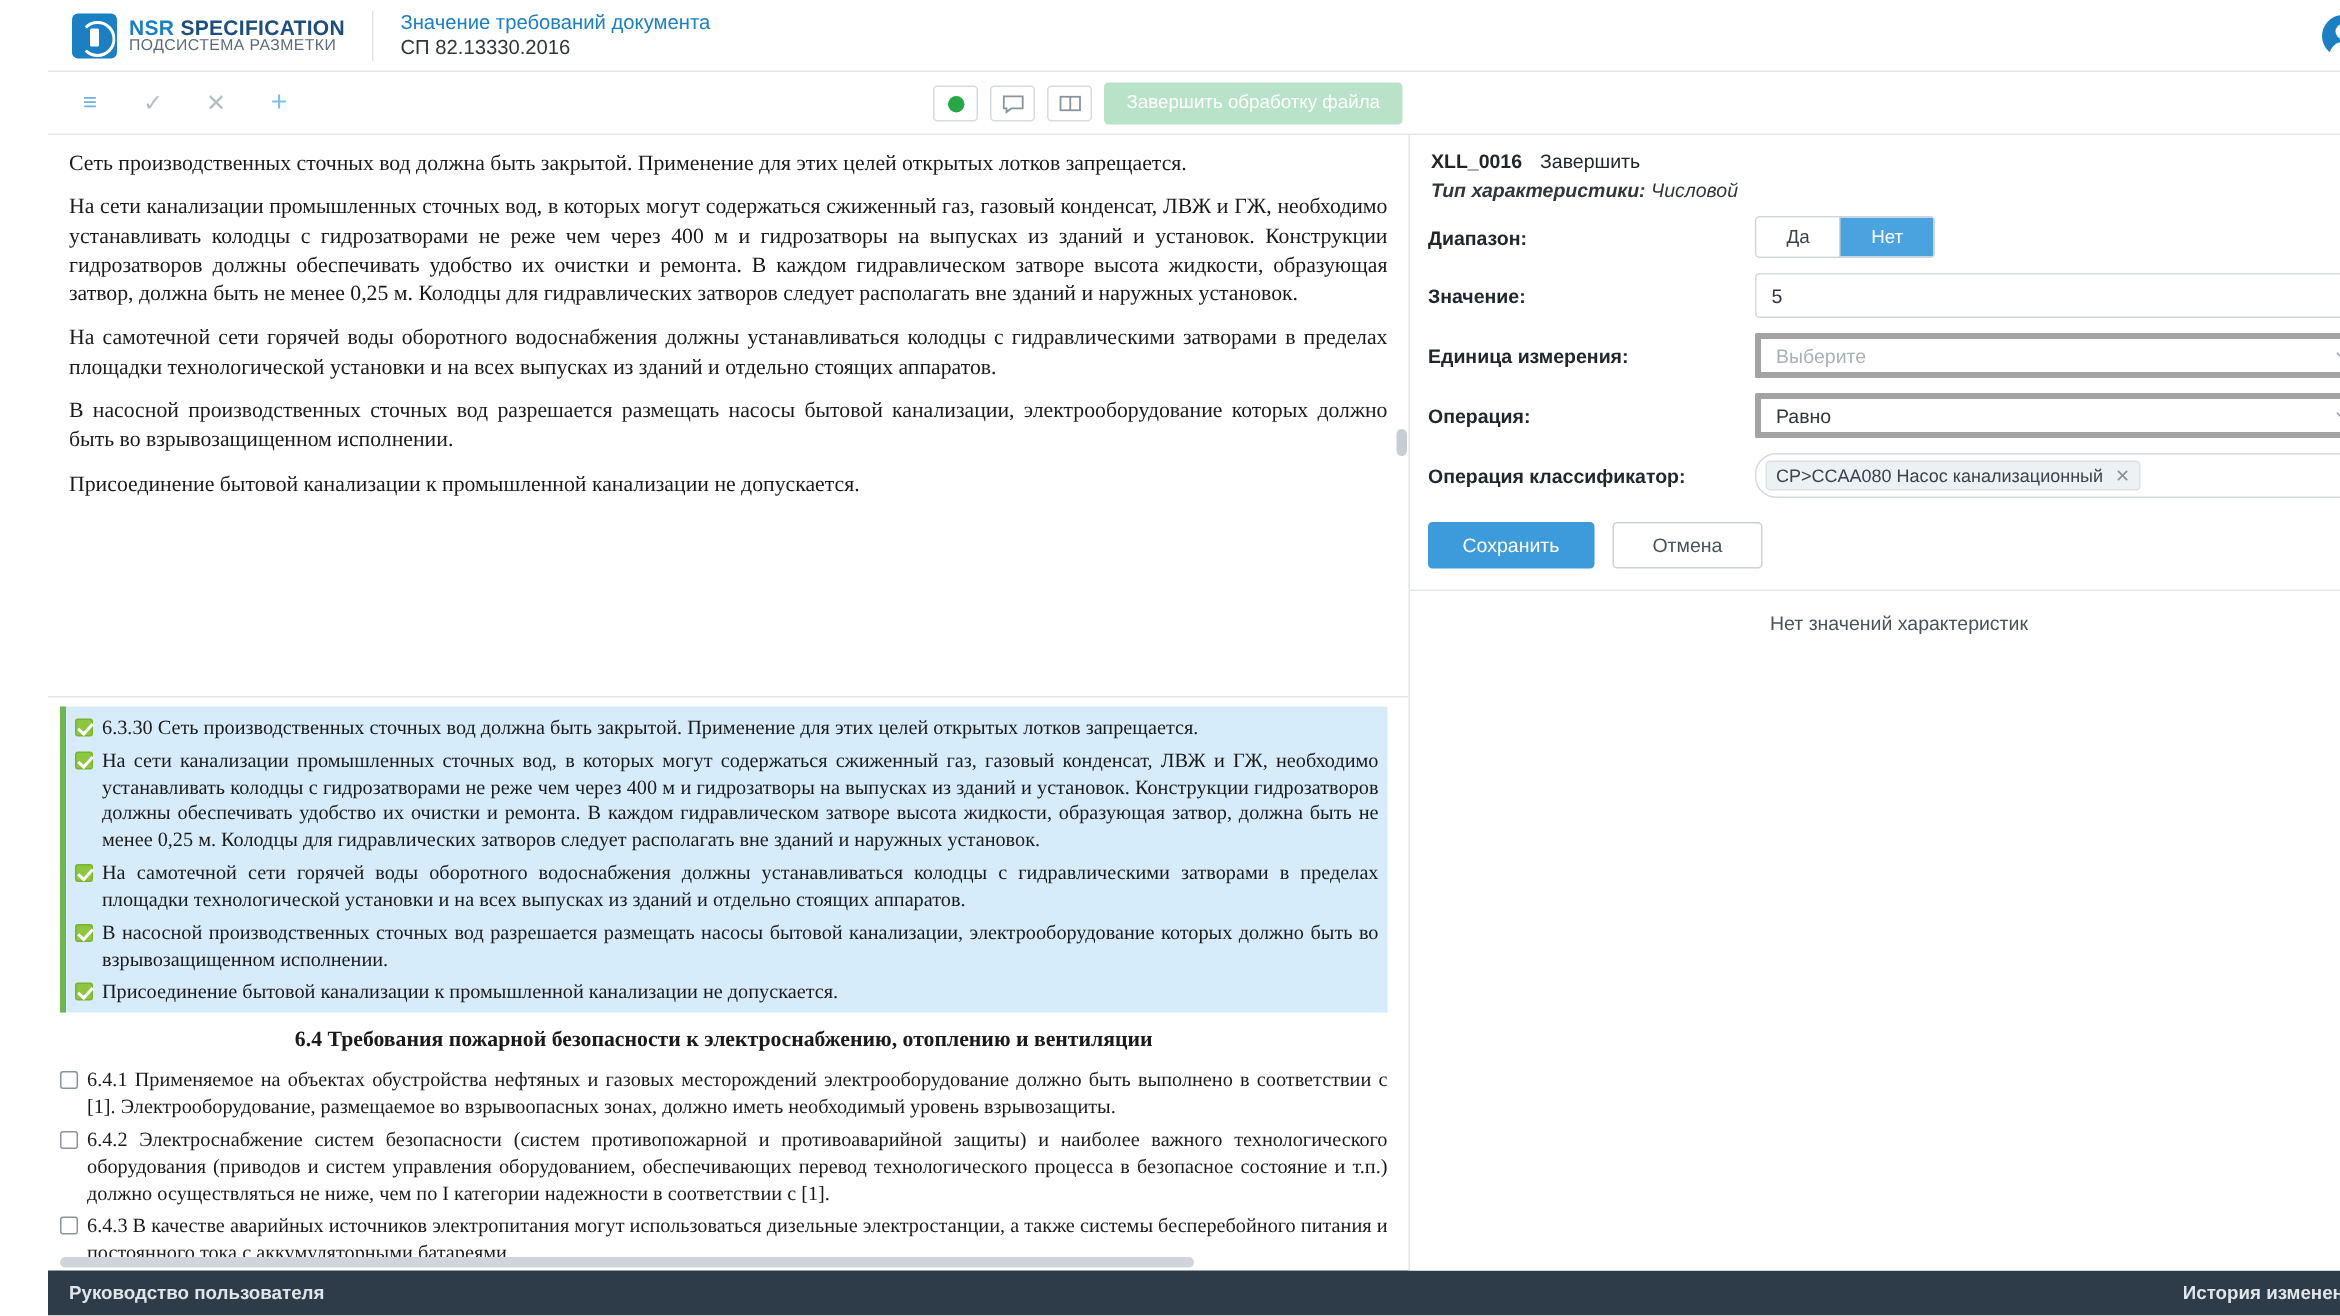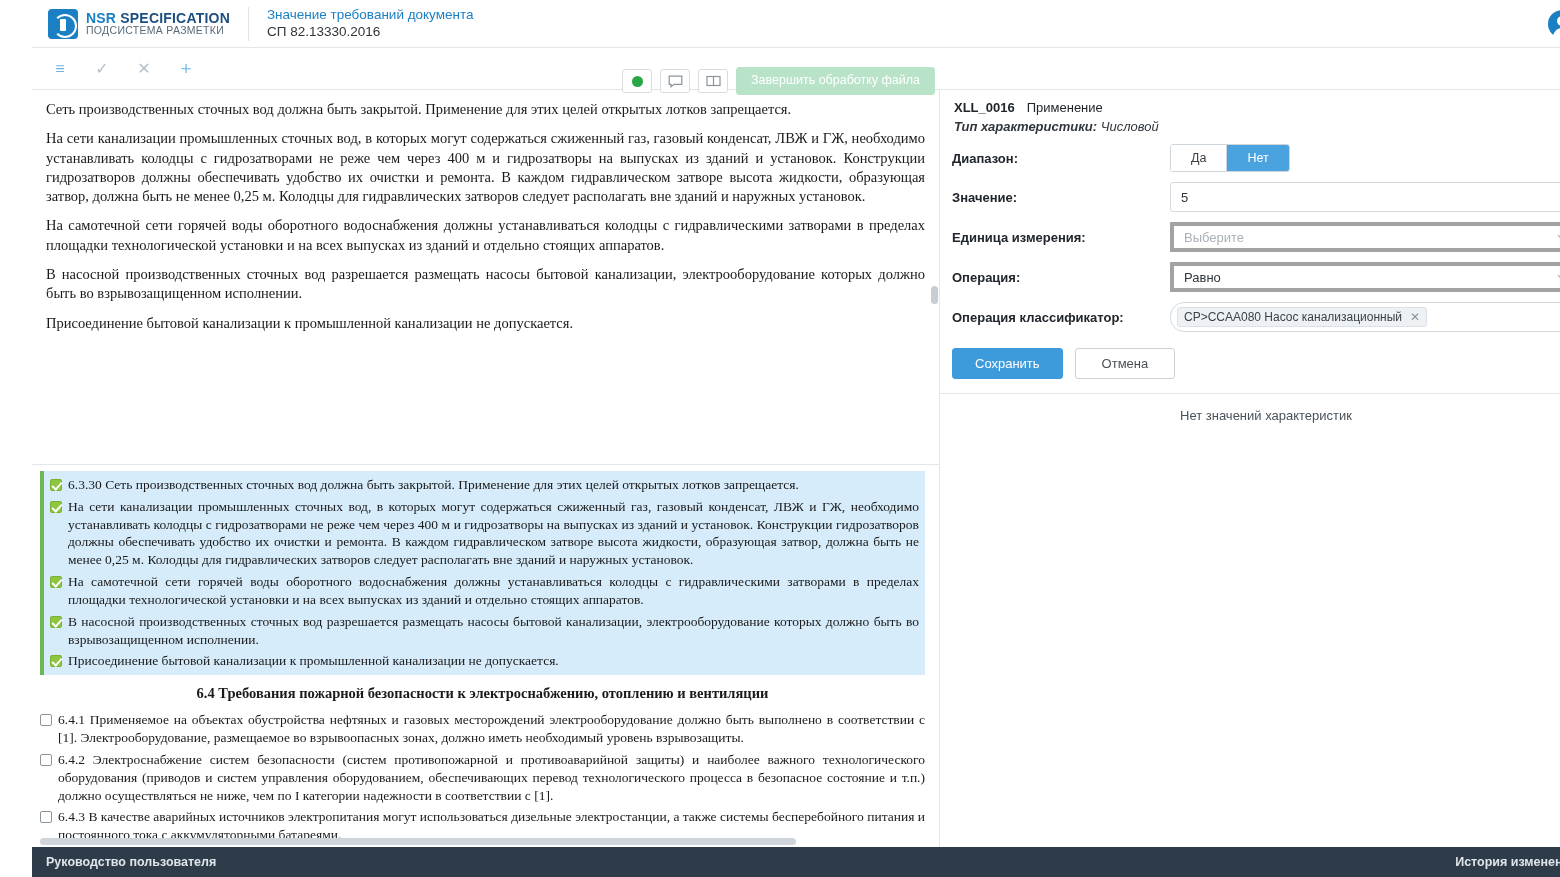--- a/index.html
+++ b/index.html
@@ -90,21 +90,21 @@
     width: 40px; height: 28px;
     display: flex; align-items: center; justify-content: center;
     background: transparent; border: none; cursor: pointer;
     color: #9aa4ad; font-size: 16px; border-radius: 3px;
   }
   .icon-btn.burger { color: #6fb3dd; }
   .icon-btn.check { color: #b6bfc6; }
   .icon-btn.cross { color: #b6bfc6; }
   .icon-btn.plus  { color: #7cc2e8; font-size: 19px; }
   .tb-center {
-    position: absolute; left: 590px; top: 12px; height: 42px;
+    position: absolute; left: 590px; top: 0; height: 42px;
     display: flex; align-items: center; gap: 8px;
   }
   .dot-btn {
     width: 30px; height: 24px; border: 1px solid #d6dce0; border-radius: 3px;
     background: #fff; display: flex; align-items: center; justify-content: center;
     cursor: pointer;
   }
   .dot-btn .dot {
     width: 11px; height: 11px; border-radius: 50%; background: #27a745;
   }
@@ -425,21 +425,21 @@
         </div>
 
         <div class="hscroll"></div>
       </div>
       <div class="vscroll-handle"></div>
     </div>
 
     <div class="right-pane">
       <div class="char-id-row">
         <span class="char-id">XLL_0016</span>
-        <span class="char-name">Применение</span>
+        <span class="char-name">Завершить</span>
       </div>
       <div class="char-type">
         <b>Тип характеристики:</b>
         <span>Числовой</span>
       </div>
 
       <div class="form-row">
         <div class="form-label">Диапазон:</div>
         <div class="form-field">
           <div class="seg">

